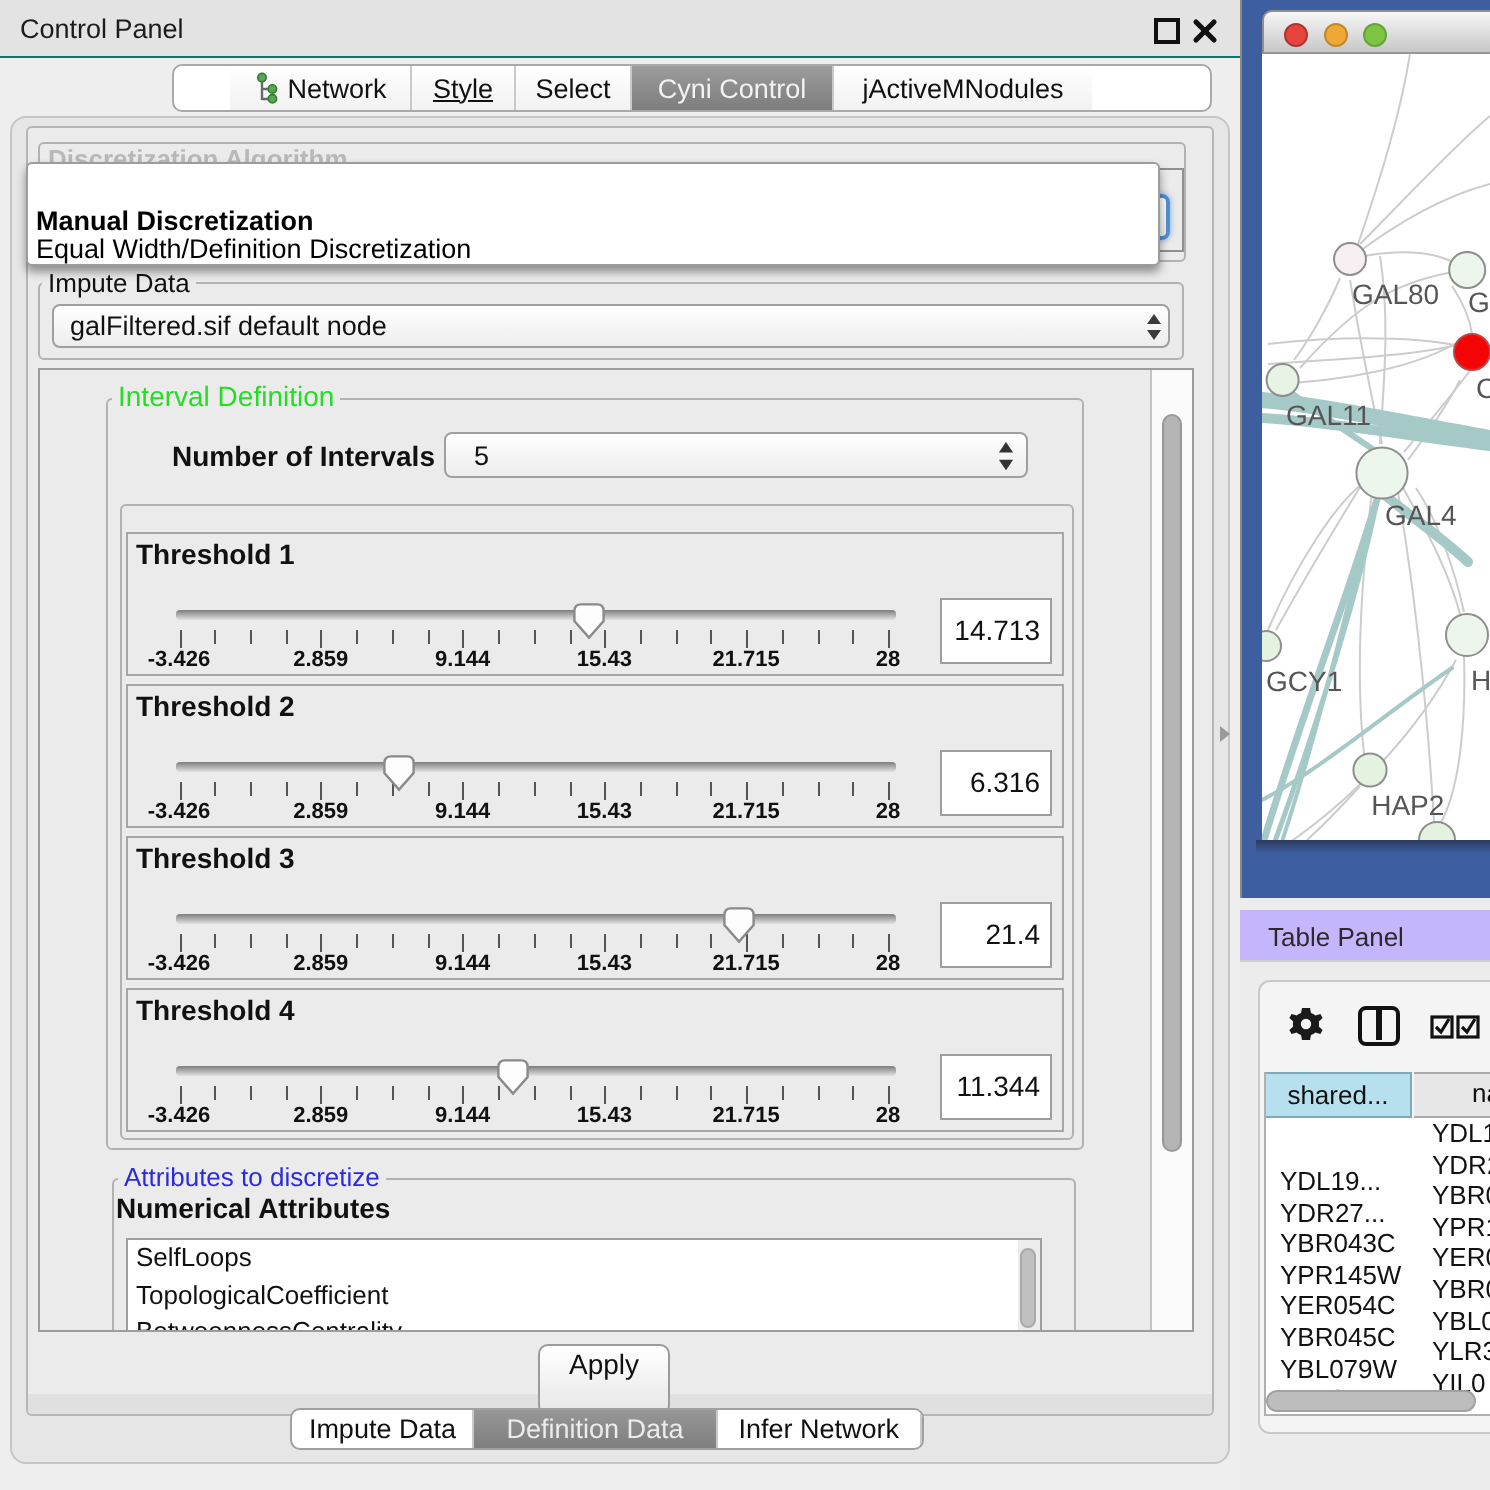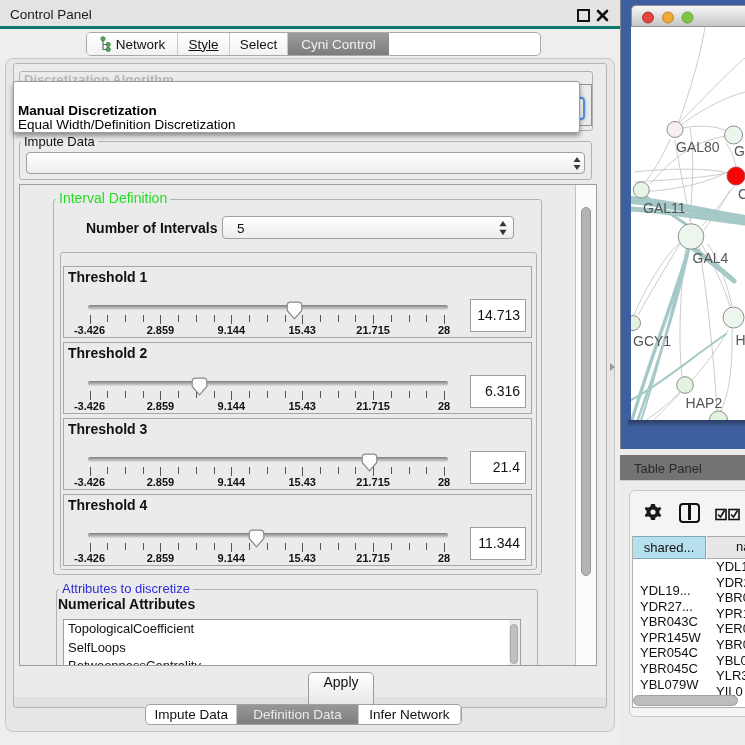--- a/index.html
+++ b/index.html
@@ -1,24 +1,24 @@
 <!DOCTYPE html>
 <html><head>
 <meta charset="utf-8">
 <style>
 * { margin:0; padding:0; box-sizing:border-box; }
 html,body { width:745px; height:745px; overflow:hidden; }
 body { font-family:"Liberation Sans", sans-serif; background:#eeeeee; position:relative; }
 .abs { position:absolute; }
 
-#titlebar { left:0; top:0; width:620px; height:29px; background:#e3e3e3; border-bottom:3px solid #0f766e; }
+#titlebar { left:0; top:0; width:620px; height:29px; background:#e3e3e3; border-bottom:1px solid #0f766e; }
 #titlebar .txt { position:absolute; left:10px; top:7px; font-size:13.5px; color:#1c1c1c; }
 #minico { left:577px; top:9px; width:13px; height:13px; border:2px solid #111; background:transparent; }
 
-#toptabs { left:86px; top:32px; width:455px; height:24px; background:#ffffff; border:1px solid #a9a9a9; border-radius:5px; display:flex; overflow:hidden; }
+#toptabs { left:86px; top:32px; width:520px; height:24px; background:#ffffff; border:1px solid #a9a9a9; border-radius:5px; display:flex; overflow:hidden;padding-left:28px; }
 #toptabs .seg { height:100%; display:flex; align-items:center; justify-content:center; font-size:13.5px; color:#111; border-right:1px solid #c9c9c9; background:linear-gradient(#ffffff,#f2f2f2); }
 #toptabs .seg:last-child { border-right:none; }
 #toptabs .sel { background:linear-gradient(#9c9c9c,#7d7d7d); color:#f2f2f2; }
 
 #outer { left:5px; top:58px; width:610px; height:674px; background:#e6e6e6; border:1px solid #c6c6c6; border-radius:8px; }
 #inner { left:13px; top:63px; width:594px; height:645px; background:#ebebeb; border:1px solid #b6b6b6; border-radius:3px; }
 .group { position:absolute; border:1px solid #b2b2b2; border-radius:3px; }
 .glabel { position:absolute; font-size:13px; background:#ebebeb; padding:0 3px; white-space:nowrap; }
 
 .combo { position:absolute; background:linear-gradient(#ffffff,#ededed); border:1px solid #9f9f9f; border-radius:4px; font-size:13.5px; color:#111; }
@@ -33,32 +33,32 @@
 .tbox .tl { position:absolute; left:4px; top:2px; font-size:14px; font-weight:bold; color:#111; }
 .track { position:absolute; left:24px; top:38px; width:360px; height:5px; border-radius:2px; background:linear-gradient(#7d7d7d,#b5b5b5 55%,#e2e2e2); }
 .tick { position:absolute; width:1px; background:#555; }
 .tlab { position:absolute; top:57px; font-size:11px; font-weight:bold; color:#111; transform:translateX(-50%); }
 .vfield { position:absolute; left:406px; top:32px; width:56px; height:33px; background:#ffffff; border:1px solid #9e9e9e; box-shadow:inset 0 0 0 1px #fff; font-size:14px; color:#111; text-align:right; line-height:31px; padding-right:5px; }
 .thumb { position:absolute; top:34px; width:17px; height:19px; }
 
 #numlist { left:43px; top:434px; width:458px; height:90px; background:#ffffff; border:1px solid #9e9e9e; font-size:13px; color:#111; }
 #numlist div { padding-left:4px; height:18.6px; line-height:18.6px; }
 
-#apply { left:269px; top:672px; width:66px; height:36px; background:linear-gradient(#ffffff,#e6e6e6); border:1px solid #9b9b9b; border-radius:5px; text-align:center; font-size:14px; color:#111; line-height:18px;margin-left:39px; }
+#apply { left:269px; top:672px; width:66px; height:36px; background:linear-gradient(#ffffff,#e6e6e6); border:1px solid #9b9b9b; border-radius:5px; text-align:center; font-size:14px; color:#111; line-height:18px; }
 
 #bottabs { left:145px; top:704px; width:317px; height:21px; background:#ffffff; border:1px solid #a0a0a0; border-radius:5px; display:flex; overflow:hidden; }
 #bottabs .seg { height:100%; display:flex; align-items:center; justify-content:center; font-size:13.5px; color:#111; border-right:1px solid #c9c9c9; }
 #bottabs .sel { background:linear-gradient(#979797,#7e7e7e); color:#ececec; }
 
 #blue { left:620px; top:0; width:125px; height:449px; background:#3d5f9f; border-left:1px solid #8a8a8a; }
 #nwtitle { left:631px; top:5px; width:114px; height:22px; background:linear-gradient(#f7f7f7,#c7c7c7); border-top-left-radius:5px; border-left:1px solid #8f8f8f; border-top:1px solid #8f8f8f; border-bottom:1px solid #979797; }
 #nwwhite { left:631px; top:27px; width:114px; height:393px; background:#ffffff; overflow:hidden; }
 #nwshadow { left:628px; top:420px; width:117px; height:7px; background:linear-gradient(rgba(30,30,45,0.55),rgba(30,30,45,0)); }
 #tpsec { left:620px; top:449px; width:125px; height:296px; background:#ececec; }
-#tpbar { left:620px; top:455px; width:125px; height:26px; background:#737373; border-bottom:1px solid #cfcfcf; }
+#tpbar { left:620px; top:455px; width:125px; height:26px; background:#c4b5fd; border-bottom:1px solid #cfcfcf; }
 #tpbar span { position:absolute; left:14px; top:6px; font-size:13px; color:#2a2a2a; }
 #tcontainer { left:629px; top:490px; width:130px; height:227px; background:#f4f4f4; border:1px solid #c8c8c8; border-radius:6px; }
 #thead1 { left:632px; top:536px; width:74px; height:23px; background:#b7e0ef; border:1px solid #7fa8bc; font-size:13px; color:#111; text-align:center; line-height:21px; }
 #thead2 { left:707px; top:536px; width:38px; height:23px; background:#e7e7e7; border-top:1px solid #aaa; border-bottom:1px solid #aaa; font-size:13px; color:#111; }
 #trows { left:632px; top:559px; width:113px; height:148px; background:#ffffff; font-size:13px; color:#111; overflow:hidden; }
 .trow { position:relative; height:15.6px; line-height:15.6px; }
 .trow .c1 { position:absolute; left:8px;margin-top:24px; }
 .trow .c2 { position:absolute; left:84px; }
 #hscroll { left:633px; top:695px; width:105px; height:11px; background:#bdbdbd; border:1px solid #a2a2a2; border-radius:6px; }
 #twhitebottom { left:632px; top:559px; width:113px; height:149px; background:#fff; }
@@ -230,30 +230,32 @@
         </g>
         <g fill="#57a557" stroke="#2e7d2e" stroke-width="0.8">
           <circle cx="4" cy="2.8" r="2.1"></circle>
           <circle cx="9.2" cy="8.5" r="2.1"></circle>
           <circle cx="9.2" cy="13.4" r="2.1"></circle>
         </g>
       </svg>Network</div>
   <div class="seg" style="width:52px;text-decoration:underline;">Style</div>
   <div class="seg" style="width:58px;">Select</div>
   <div class="seg sel" style="width:101px;">Cyni Control</div>
+  <div class="seg" style="width:129px;">jActiveMNodules</div>
 </div>
 
 <div class="group" style="left:19px; top:71px; width:574px; height:60px;"></div>
 <div style="position:absolute; left:26px; top:84px; width:566px; height:42px; border:1px solid #909090; background:#ebebeb;"></div>
 <div class="glabel" style="left:21px; top:72px; color:#b8b8b8; font-weight:bold; z-index:1;">Discretization Algorithm</div>
 <div class="combo" style="left:32px; top:97px; width:553px; height:23px; border:2px solid #4f8fd4; box-shadow:0 0 3px rgba(90,150,220,0.8);"></div>
 
 <div class="group" style="left:19px; top:141px; width:573px; height:39px;"></div>
 <div class="glabel" style="left:21px; top:134px; color:#111;">Impute Data</div>
 <div class="combo" style="left:26px; top:152px; width:559px; height:22px;">
+    <span class="ct">galFiltered.sif default node</span>
   <svg class="arrows" style="left:546px; top:4px;" width="8" height="14" viewBox="0 0 8 14">
       <path d="M4,0 L7.5,5 L0.5,5 Z" fill="#3a3a3a"></path>
       <path d="M4,13 L7.5,8 L0.5,8 Z" fill="#3a3a3a"></path>
     </svg>
 </div>
 
 <div class="abs" id="popup">
   <div style="position:absolute; left:4px; top:20.5px; font-size:13.5px; font-weight:bold; color:#000;">Manual Discretization</div>
   <div style="position:absolute; left:4px; top:34.5px; font-size:13.5px; color:#000;">Equal Width/Definition Discretization</div>
 </div>
@@ -410,22 +412,22 @@
       <svg class="thumb" style="left:183.6px;" width="17" height="19" viewBox="0 0 17 19">
         <path d="M1.2,4.5 Q1.2,1.2 4.5,1.2 L12.5,1.2 Q15.8,1.2 15.8,4.5 L15.8,9.5 L8.5,17.8 L1.2,9.5 Z" fill="#fdfdfd" stroke="#8a8a8a" stroke-width="1.2"></path>
       </svg>
       <div class="vfield">11.344</div>
     </div>
 
   <div class="group" style="left:36px; top:404px; width:482px; height:120px;"></div>
   <div class="glabel" style="left:39px; top:396px; color:#2b2bdd;">Attributes to discretize</div>
   <div style="position:absolute; left:38px; top:411px; font-size:14px; font-weight:bold; color:#111;">Numerical Attributes</div>
   <div id="numlist" style="position:absolute;">
+    <div>SelfLoops</div>
     <div>TopologicalCoefficient</div>
-    <div>SelfLoops</div>
     <div>BetweennessCentrality</div>
   </div>
   <div style="position:absolute; left:489px; top:435px; width:11px; height:46px; background:#ededed;">
       <div style="position:absolute; left:1px; top:4px; width:8px; height:40px; background:#c0c0c0; border:1px solid #a8a8a8; border-radius:4px;"></div>
     </div>
 
   <div style="position:absolute; right:0; top:0; width:21px; height:482px; background:#fbfbfb; border-left:1px solid #c4c4c4;"></div>
   <div style="position:absolute; right:5px; top:22px; width:10px; height:369px; background:#b4b4b4; border:1px solid #989898; border-radius:5px;"></div>
 </div>
 

